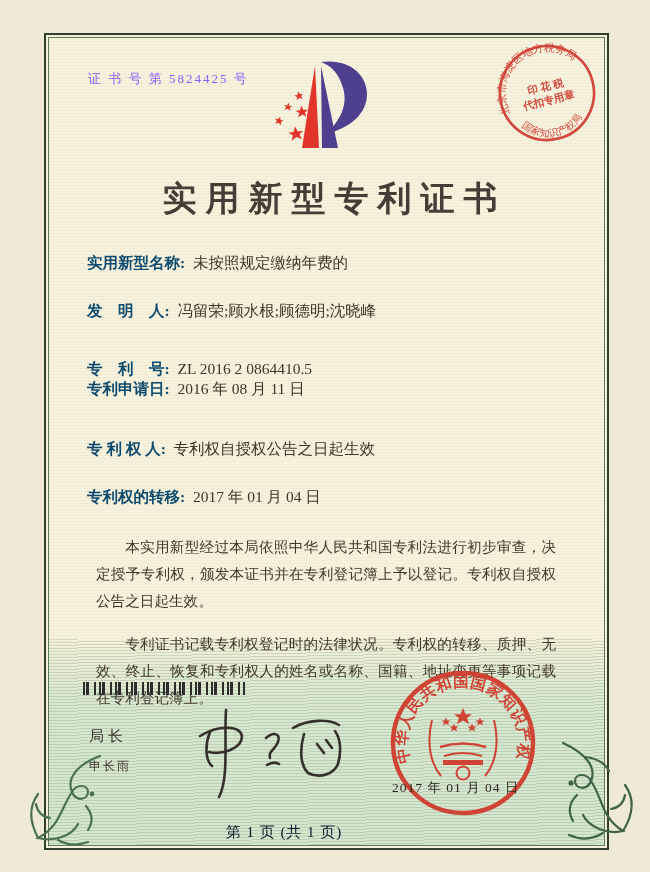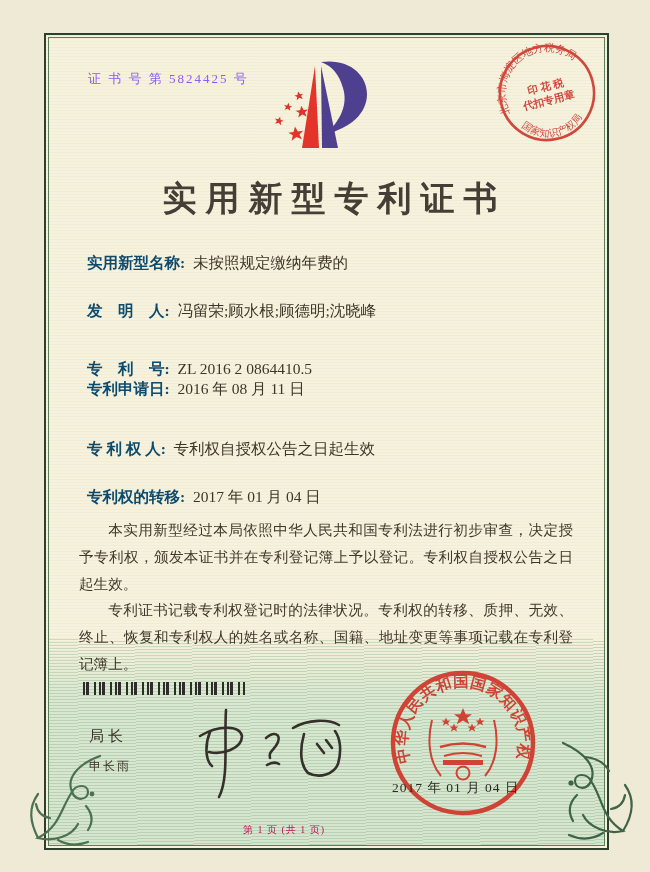--- a/index.html
+++ b/index.html
@@ -31,38 +31,38 @@
   .title{
     position:absolute;left:5px;width:650px;top:176px;text-align:center;
     font-size:34px;font-weight:bold;letter-spacing:9px;color:#443e37;text-indent:9px;
   }
   .field{position:absolute;left:87px;font-size:15.5px;color:#3e352b;white-space:nowrap;}
   .field b{font-weight:bold;color:#0c4a6e;}
   .paras{
     position:absolute;left:79px;top:517px;width:494px;
     font-size:14.6px;line-height:26.8px;text-align:justify;color:#40372c;
   }
-  .paras p{margin:0;text-indent:2em;}
+  .paras p{margin:17px;text-indent:2em;}
   .barcode{
     position:absolute;left:83px;top:682px;width:163px;height:13px;
     background:repeating-linear-gradient(90deg,
       #2d2d2d 0 1.5px,transparent 1.5px 3px,
       #2d2d2d 3px 6px,transparent 6px 7.5px,
       #2d2d2d 7.5px 8.5px,transparent 8.5px 11px,
       #2d2d2d 11px 12.5px,transparent 12.5px 16px);
   }
   .signer-title{position:absolute;left:89px;top:727px;font-size:15px;letter-spacing:4px;color:#383127;font-family:Liberation Serif, serif;}
   .signer-name{position:absolute;left:89px;top:758px;font-size:12px;letter-spacing:2px;color:#383127;}
   .seal-date{
     position:absolute;left:392px;top:779px;font-size:13.5px;letter-spacing:1px;
     color:#2e2a22;z-index:6;white-space:nowrap;
   }
   .footer{
     position:absolute;left:0;width:568px;top:823px;text-align:center;
-    font-size:10px;letter-spacing:1px;color:#be185d;
+    font-size:15px;letter-spacing:1px;color:#0f172a;
   }
   
   .logo{position:absolute;left:266px;top:54px;z-index:2;}
   .tax-stamp{position:absolute;left:482px;top:28px;z-index:3;opacity:.92;transform:rotate(-14deg);}
   .office-seal{position:absolute;left:388px;top:668px;z-index:5;opacity:.94;}
   .signature{position:absolute;left:182px;top:694px;z-index:4;}
   .flourish-bl{position:absolute;left:18px;top:748px;z-index:2;}
   .flourish-br{position:absolute;left:545px;top:733px;z-index:2;}
   svg text{font-family:"Liberation Serif","DejaVu Serif",serif;}
 </style>

